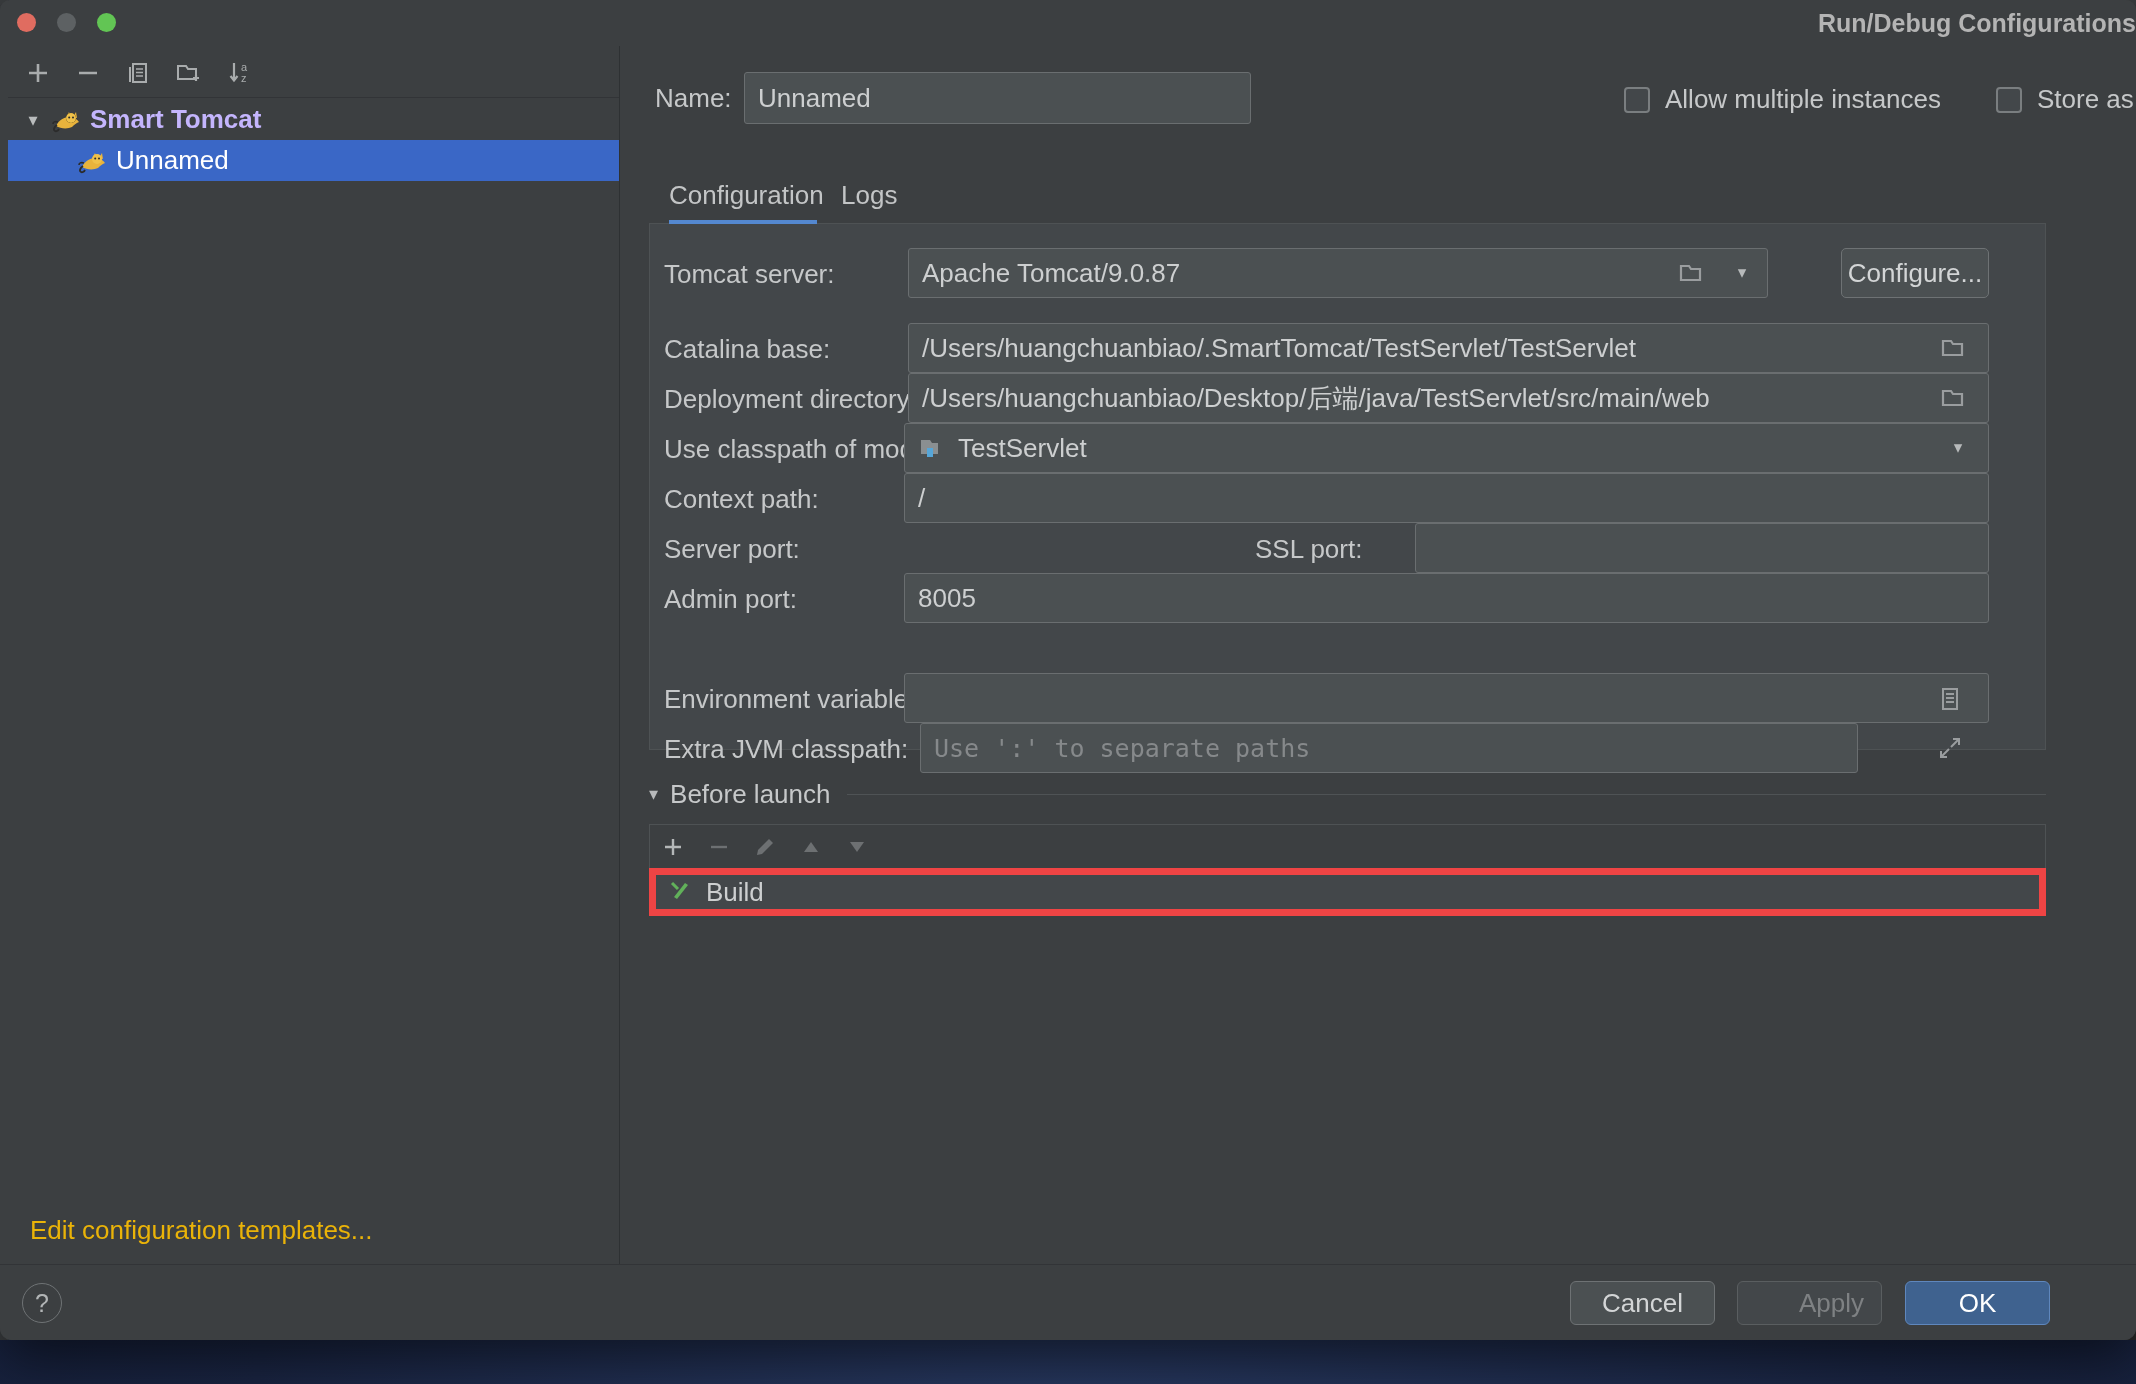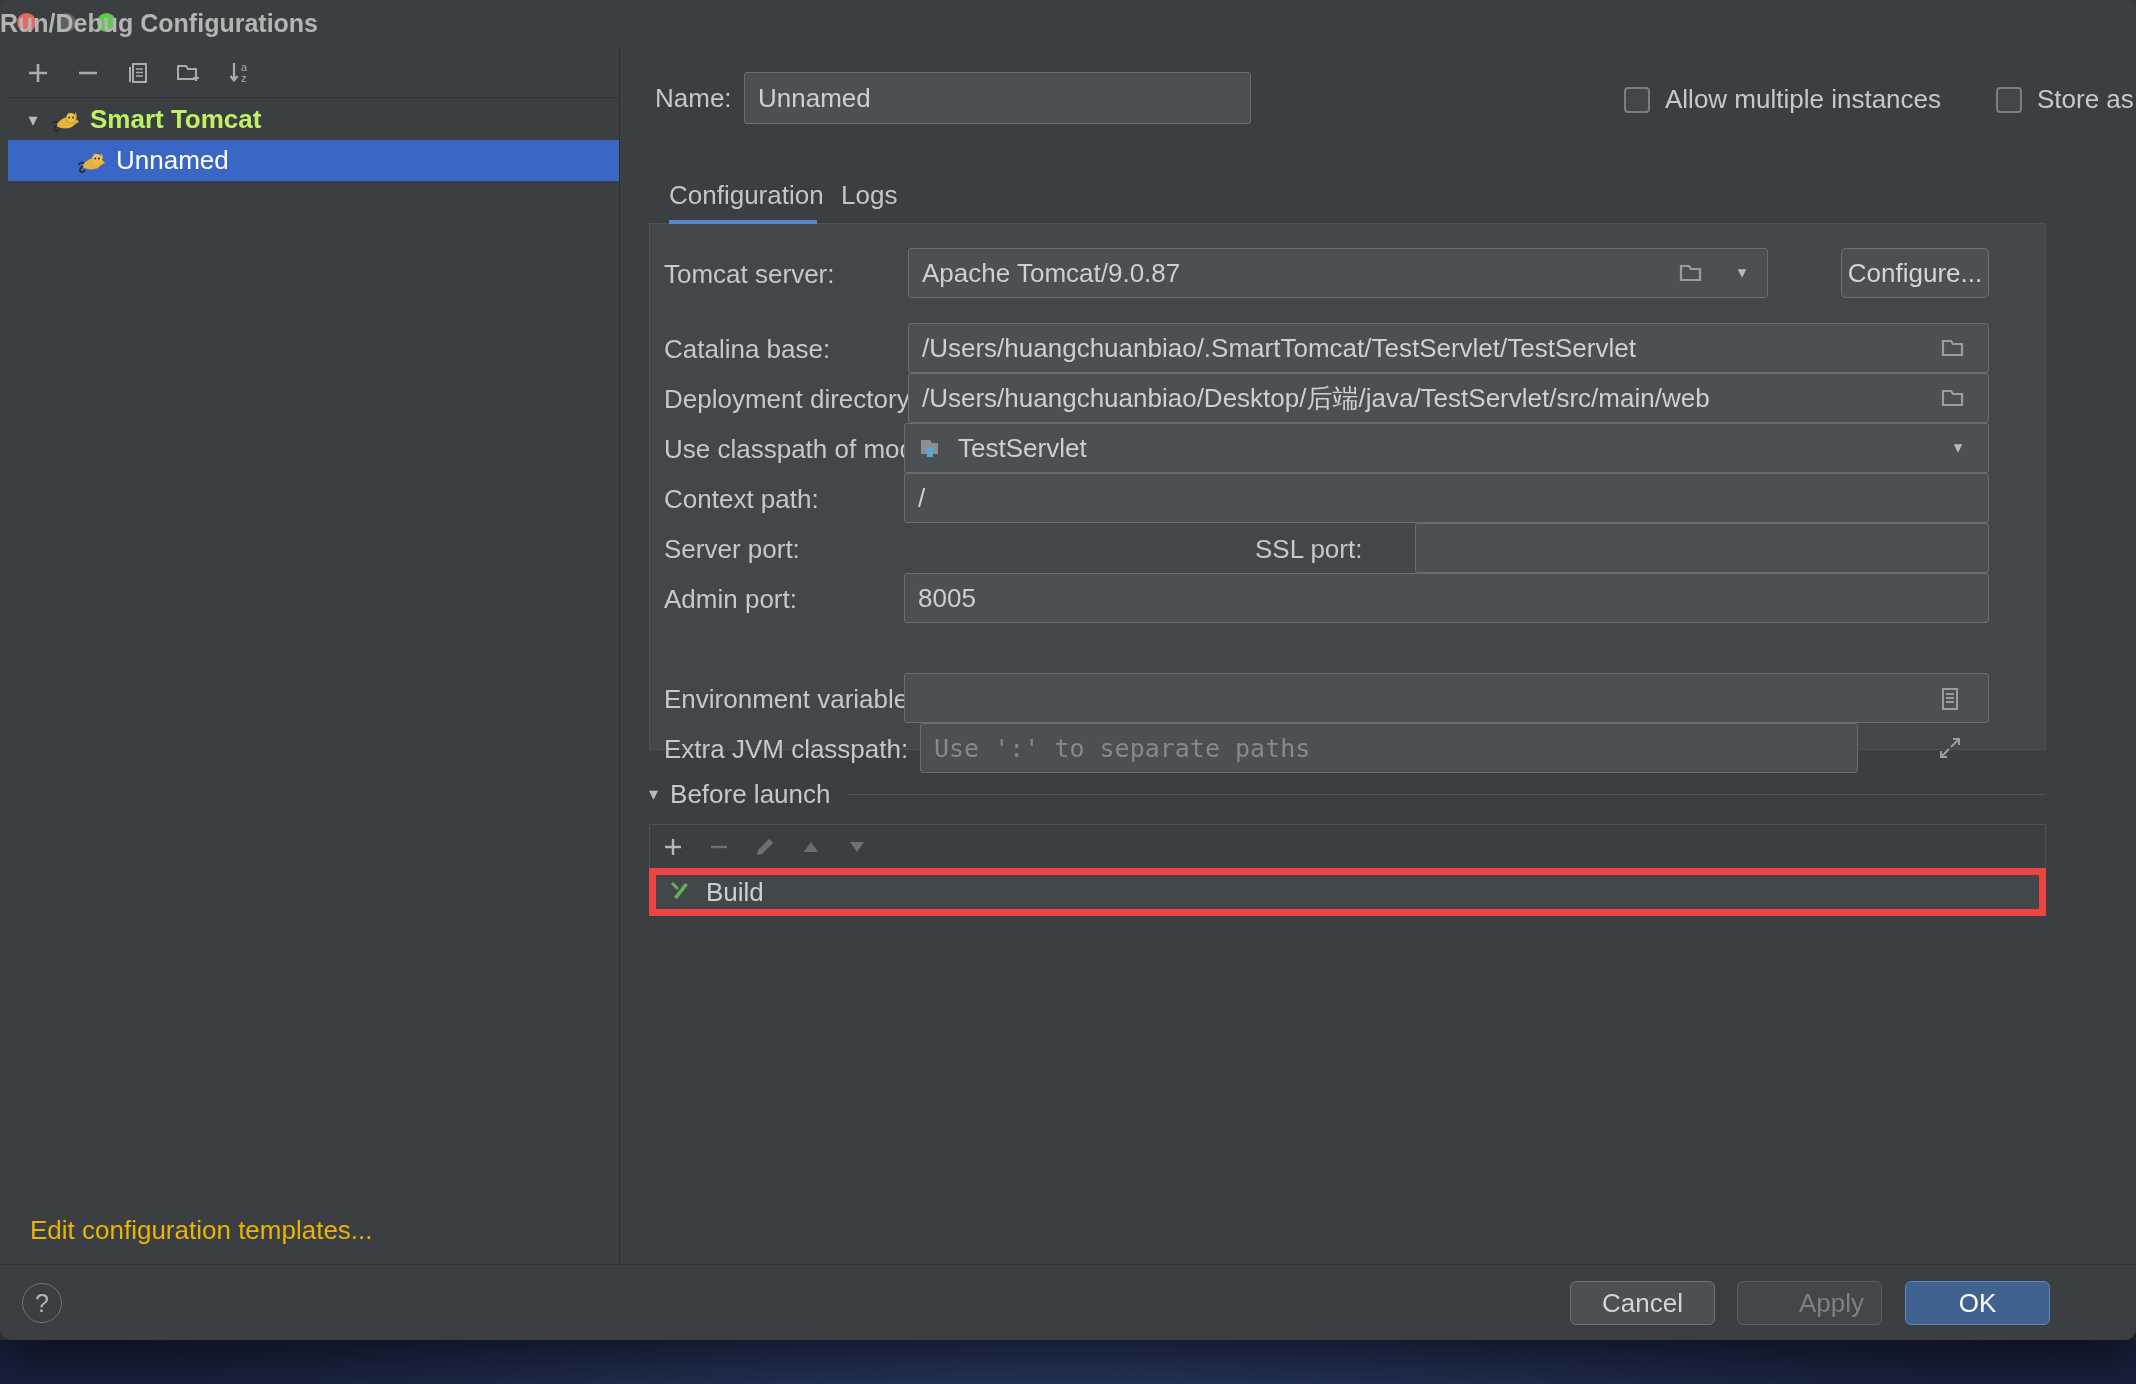--- a/index.html
+++ b/index.html
@@ -47,21 +47,21 @@
   
   .titlebar {
     position: absolute; left: 0; top: 0; width: 100%; height: 46px;
     background: #3c3f41;
   }
   .traffic { position: absolute; top: 13px; width: 19px; height: 19px; border-radius: 50%; }
   .tl-close { left: 17px; background: #e06c60; }
   .tl-min   { left: 57px; background: #5d6163; }
   .tl-max   { left: 97px; background: #62c554; }
   .title-text {
-    position: absolute; left: 0; right: 0; top: 9px; text-align: left;
+    position: absolute; left: 0; right: 0; top: 9px; text-align: right;
     color: #b4b4b4; font-size: 25px; font-weight: bold;
   }
 
   
   .sidebar {
     position: absolute; left: 8px; top: 46px; width: 612px; bottom: 76px;
     background: #3c3f41; border-right: 1px solid #2e3133;
   }
   .side-toolbar {
     position: absolute; left: 0; top: 0; width: 100%; height: 52px;
@@ -85,21 +85,21 @@
   }
   .tree-group { top: 0; }
   .tree-child { top: 41px; background: #3a67c6; }
   .chev {
     width: 34px; margin-left: 8px; color: #b9bcbd;
     display: flex; align-items: center; justify-content: center; font-size: 18px;
   }
   .tomcat-ico { width: 34px; height: 28px; position: relative; flex: none; }
   .tomcat-ico svg { position: absolute; left: 0; top: 0; }
   .tree-label { font-size: 26px; color: #cfd1d2; margin-left: 6px; }
-  .tree-group .tree-label { font-weight: bold; color: #bef264; }
+  .tree-group .tree-label { font-weight: bold; color: #c4b5fd; }
   .tree-child .tree-label { color: #ffffff; }
   .tree-child .tomcat-ico { margin-left: 68px; }
 
   .edit-templates {
     position: absolute; left: 22px; bottom: 18px;
     color: #eab308; font-size: 26px; cursor: pointer;
   }
 
   
   .content {

